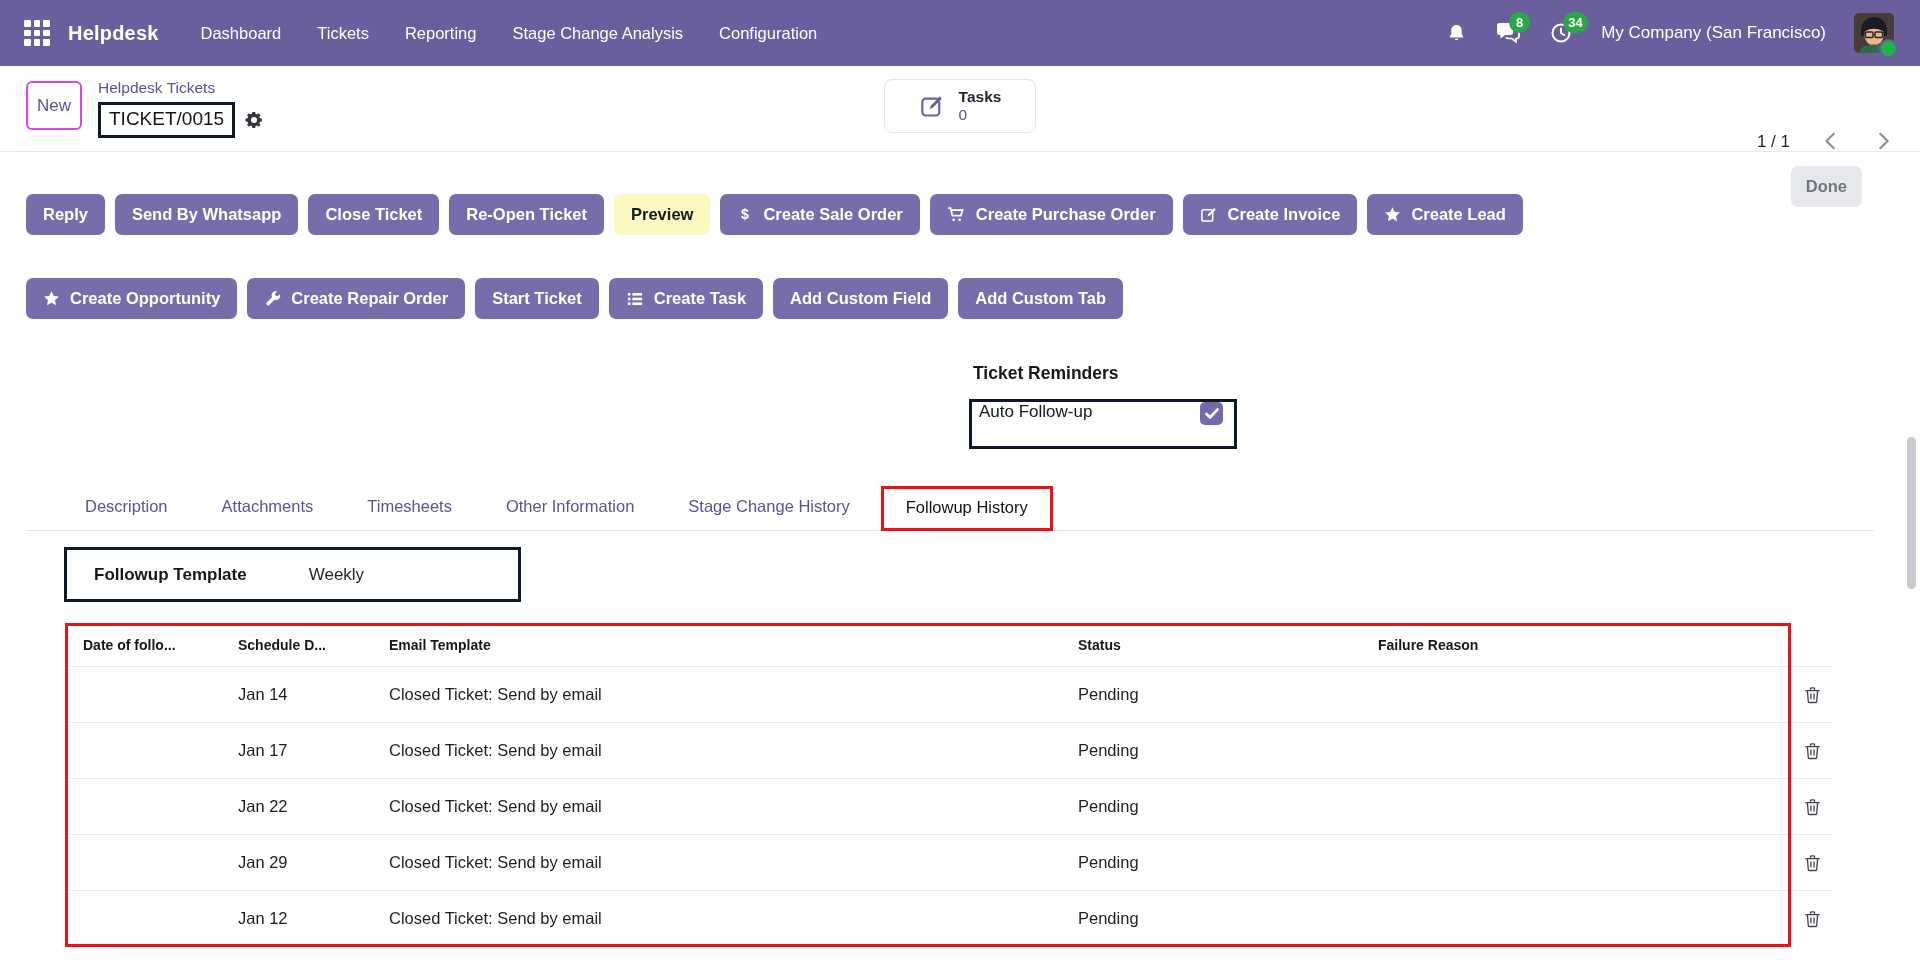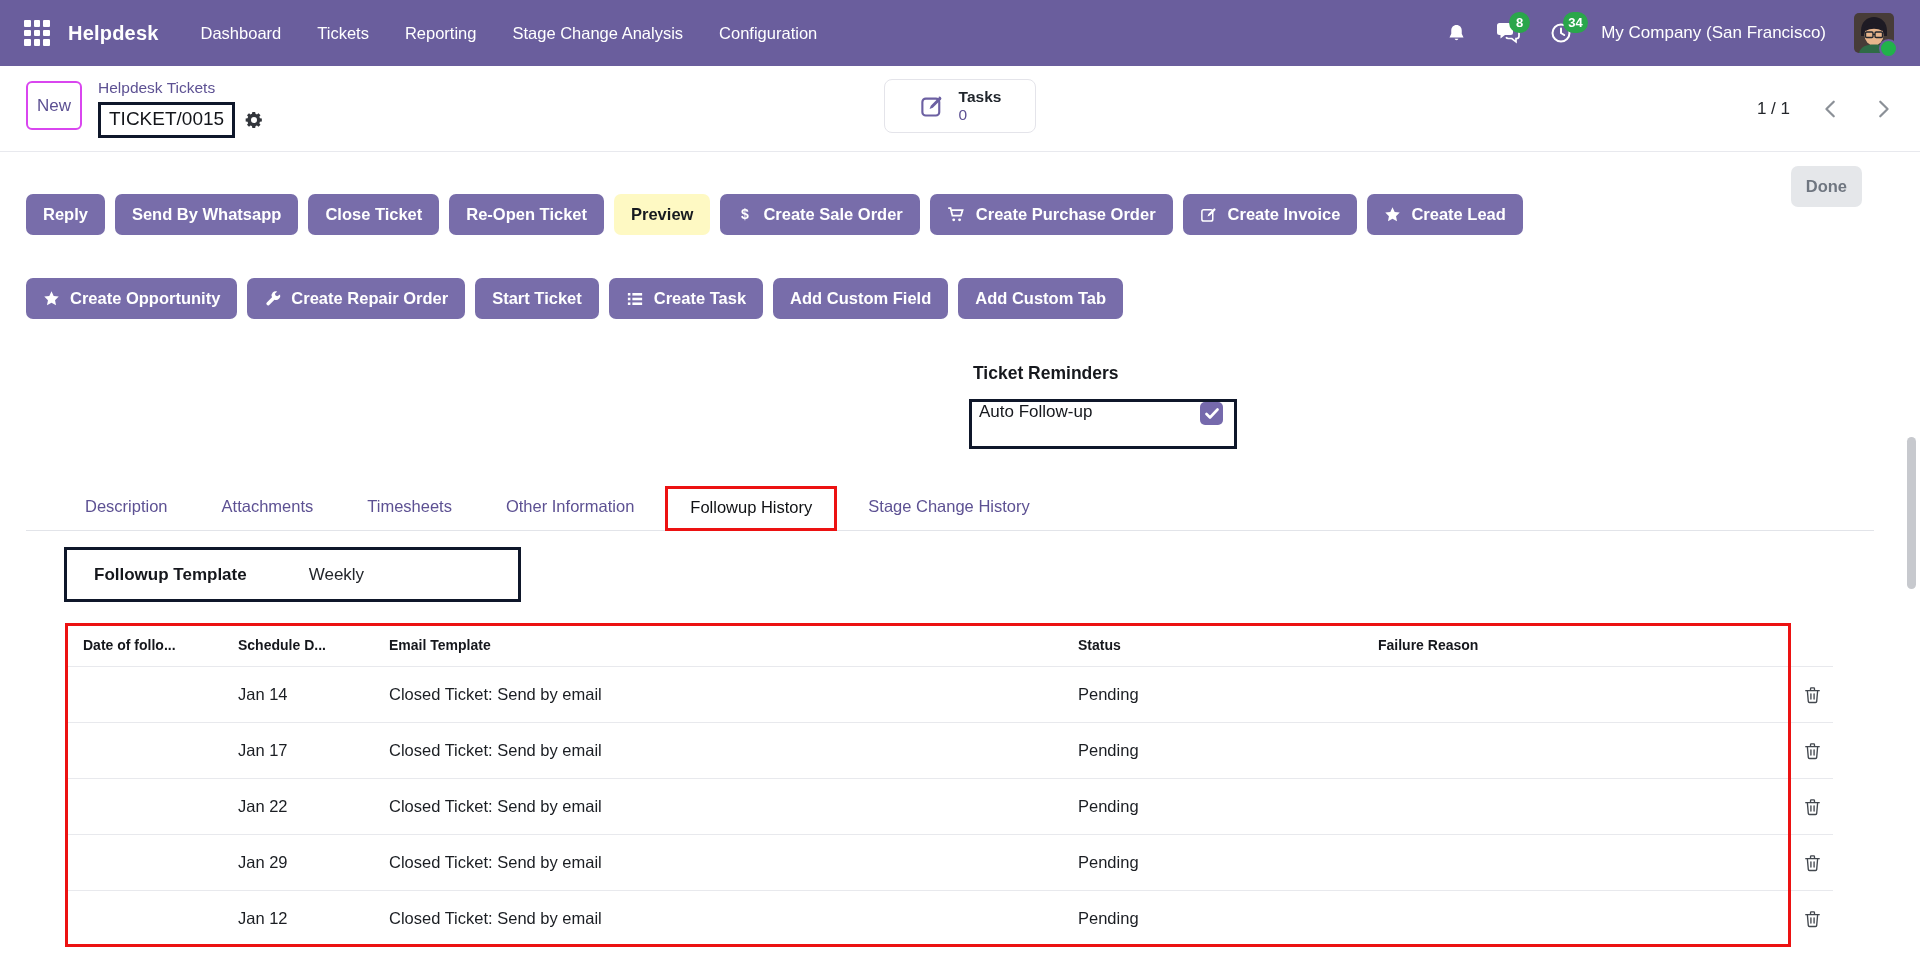--- a/index.html
+++ b/index.html
@@ -37,21 +37,21 @@
   .bc-current-row{display:flex;align-items:center;gap:9px;margin-top:2px;}
   .red-ann{border:3px solid #0f172a;}
   .bc-current{font-size:19px;color:#13151a;padding:3px 8px 5px;display:inline-block;}
   .gear{display:flex;align-items:center;cursor:pointer;}
   .tasks-btn{position:absolute;left:884px;top:13px;width:152px;height:54px;
              border:1px solid #e4e4ea;border-radius:8px;background:#fff;display:flex;
              align-items:center;justify-content:center;gap:13px;cursor:pointer;font-family:inherit;}
   .tasks-txt{display:flex;flex-direction:column;align-items:flex-start;line-height:18px;}
   .tasks-label{font-size:15.5px;color:#1f242b;font-weight:bold;}
   .tasks-count{font-size:15.5px;color:#5d5193;}
-  .pager{position:absolute;right:26px;top:0;height:86px;display:flex;align-items:center;gap:30px;}
+  .pager{position:absolute;right:26px;top:0;height:86px;display:flex;align-items:flex-end;gap:30px;}
   .pager-value{font-size:17px;color:#23262b;}
   .pager-arrow{cursor:pointer;display:flex;align-items:center;}
 
   
   .statusbar{position:relative;padding:14px 26px 20px;background:#fff;box-sizing:border-box;}
   .btn-row{display:flex;gap:10px;}
   .btn-row + .btn-row{margin-top:15px;}
   .o-btn{height:41px;border-radius:7px;background:#786daa;color:#fff;font-weight:700;
          font-size:16.5px;padding:0 17px;display:flex;align-items:center;gap:10px;border:none;
          cursor:pointer;font-family:inherit;white-space:nowrap;margin-top:28px;}
@@ -361,26 +361,26 @@
         </div>
 
         <div class="tab">
           <span>Timesheets</span>
         </div>
 
         <div class="tab">
           <span>Other Information</span>
         </div>
 
+        <div class="tab">
+          <span>Stage Change History</span>
+        </div>
+
         <div class="tab active highlight">
           <span>Followup History</span>
-        </div>
-
-        <div class="tab">
-          <span>Stage Change History</span>
         </div>
       </div>
 
     <div class="ft-box red-ann">
       <span class="ft-label">Followup Template</span>
       <span class="ft-value">Weekly</span>
     </div>
 
     <div class="table-wrap">
       <div class="red-overlay"></div>

